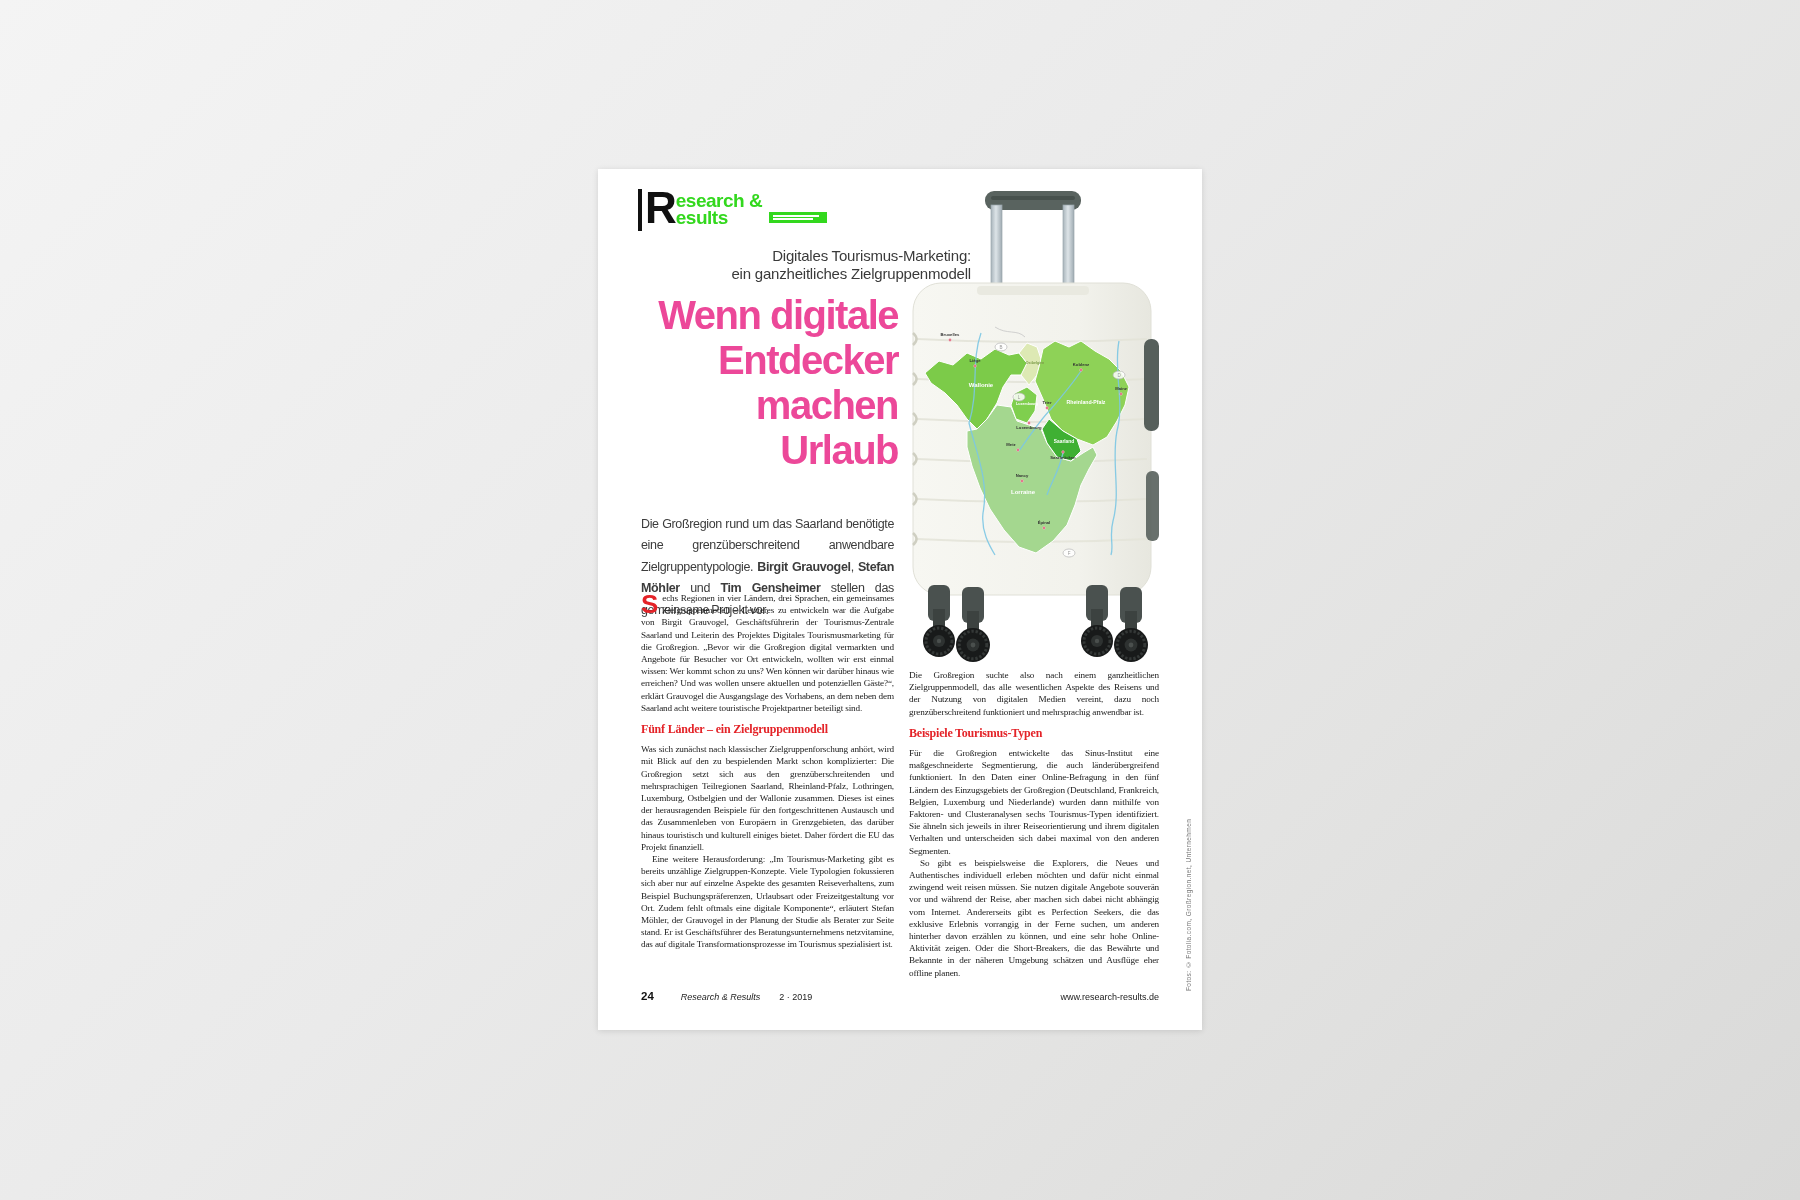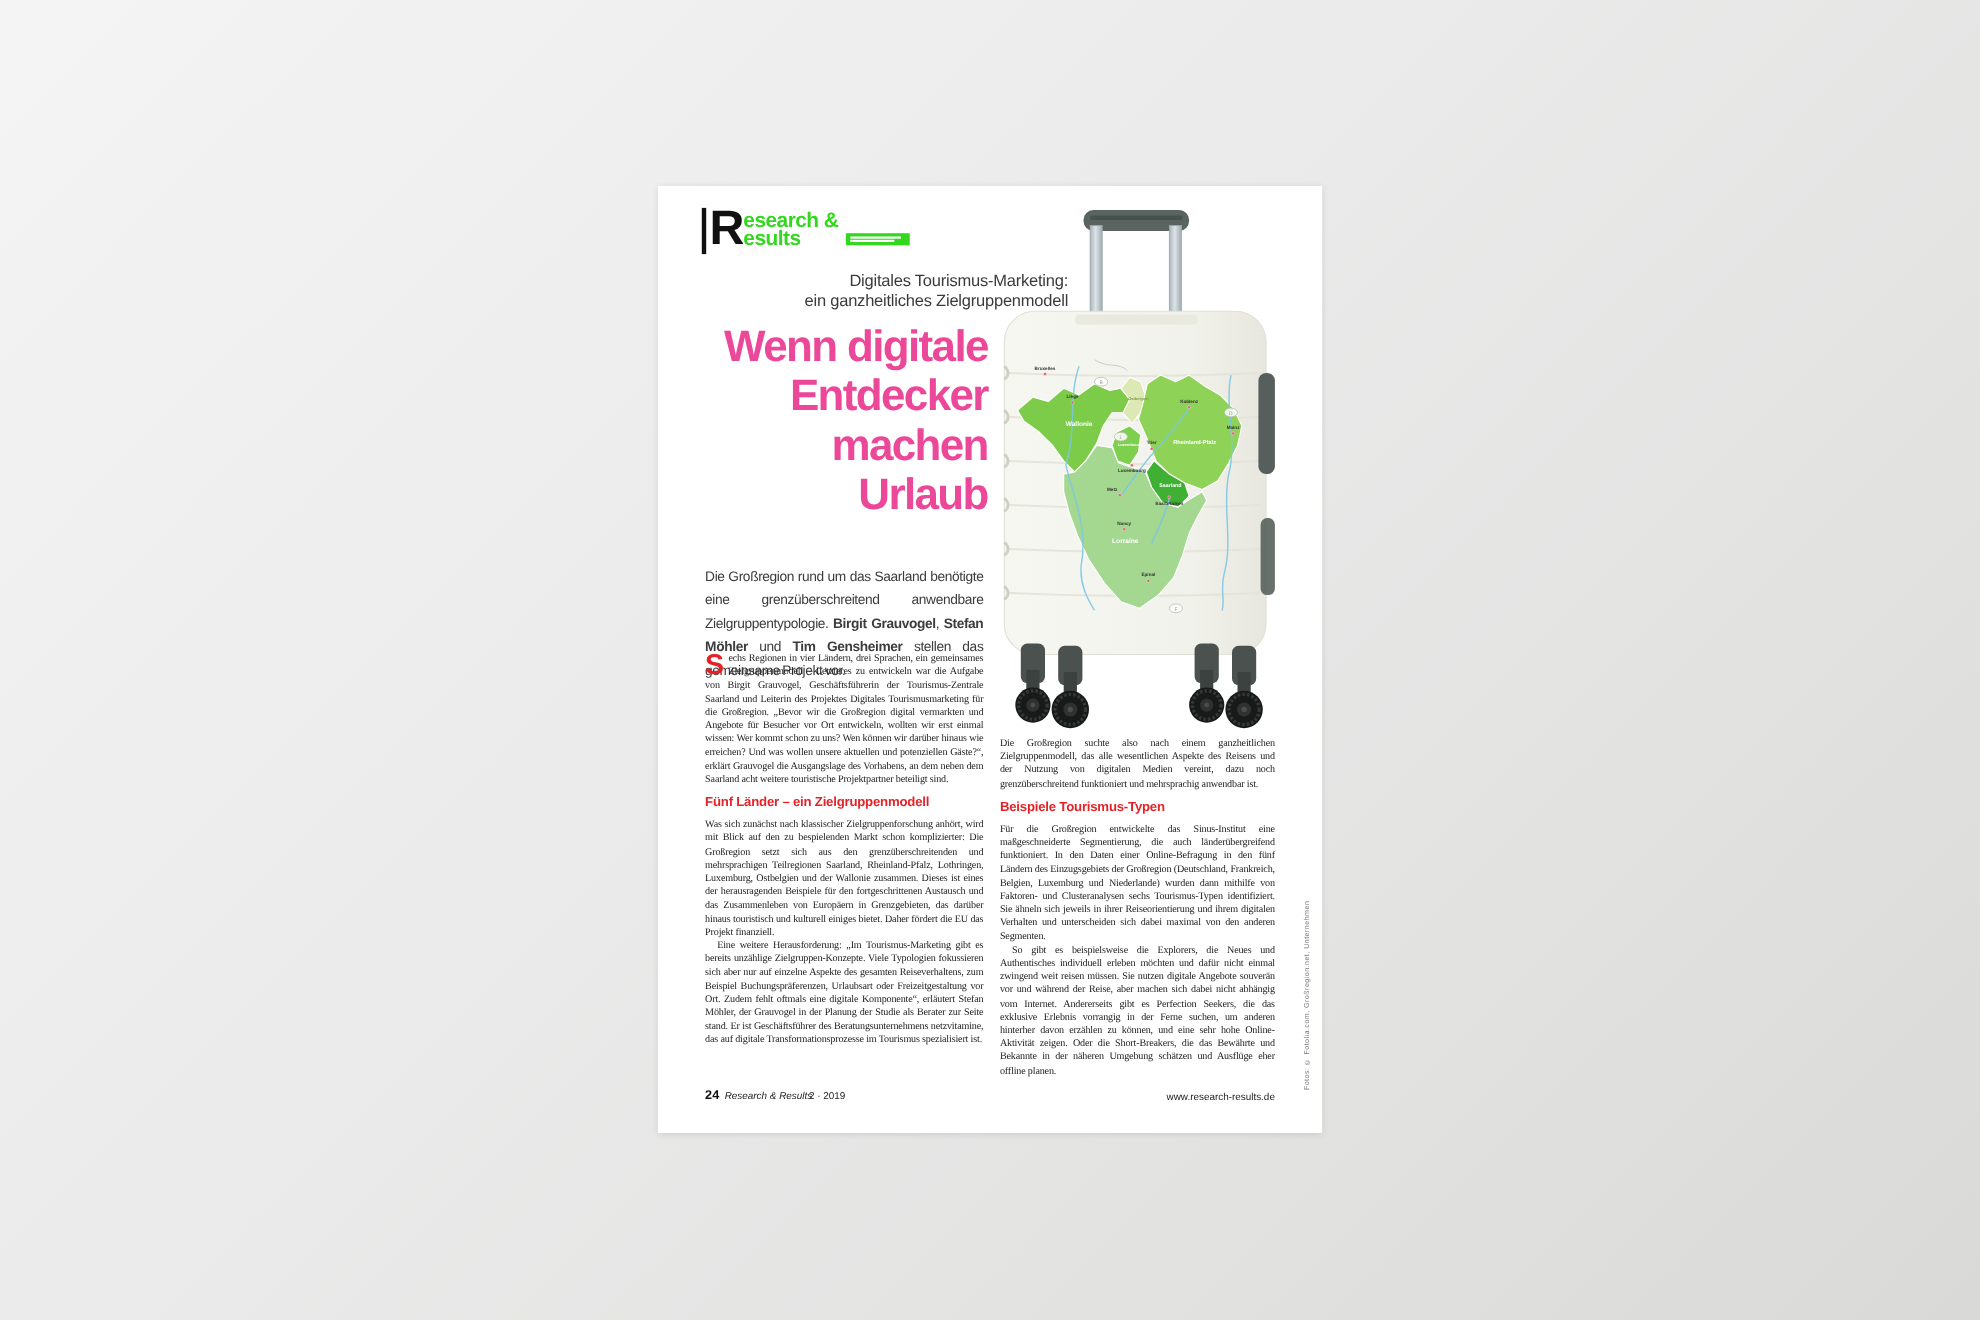--- a/index.html
+++ b/index.html
@@ -50,37 +50,37 @@
   .col{
     position:absolute;width:253px;
     font-family:"Liberation Serif",serif;font-size:9.2px;line-height:12.2px;
     color:#222;text-align:justify;letter-spacing:-0.15px;
   }
   .col-left{left:43px;top:423px;}
   .col-right{left:311px;top:500px;width:250px;}
   .body-para{margin:0;}
   .body-para.indent{text-indent:11px;}
   .col-heading{
-    margin:9px 0 8px 0;font-family:Liberation Sans, sans-serif;
+    margin:9px 0 8px 0;font-family:Liberation Serif, serif;
     font-size:12px;font-weight:bold;color:#e42328;letter-spacing:-0.2px;text-align:left;
   }
   .dropcap{
     float:left;font-family:"Liberation Sans",sans-serif;font-weight:900;
     font-size:26px;line-height:22px;color:#e42328;margin:1px 4px 0 0;
   }
   
   .suitcase{position:absolute;left:313px;top:20px;width:250px;height:485px;}
   
   .credit{
     position:absolute;right:10px;top:682px;height:140px;
     writing-mode:vertical-rl;transform:rotate(180deg);
     font-size:6.5px;color:#777;letter-spacing:0.4px;white-space:nowrap;
   }
   .footer-left{
-    position:absolute;left:43px;top:821px;display:flex;align-items:baseline;gap:5px;
+    position:absolute;left:43px;top:821px;display:flex;align-items:baseline;gap:27px;
     color:#111;
   }
   .pagenum{font-size:11.5px;font-weight:bold;}
   .mag{font-size:9px;color:#222;font-style:italic;}
   .issue{font-size:9px;color:#222;margin-left:-8px;}
   .footer-right{position:absolute;right:43px;top:823px;font-size:9px;color:#222;}
 </style>
 </head>
 <body>
 

